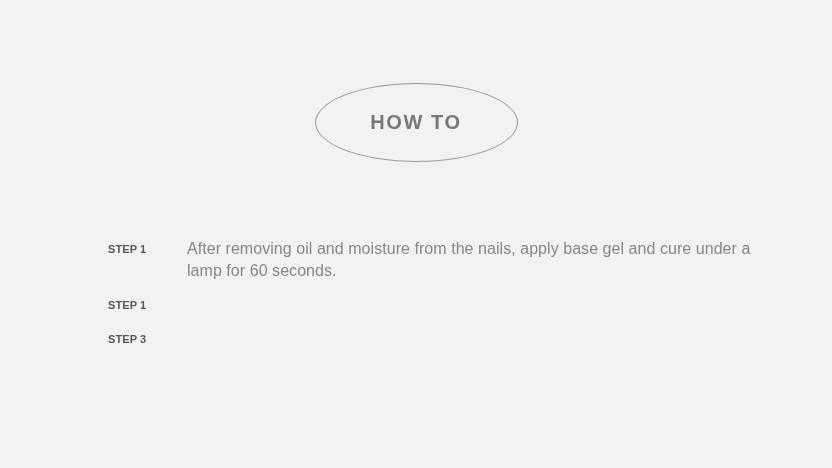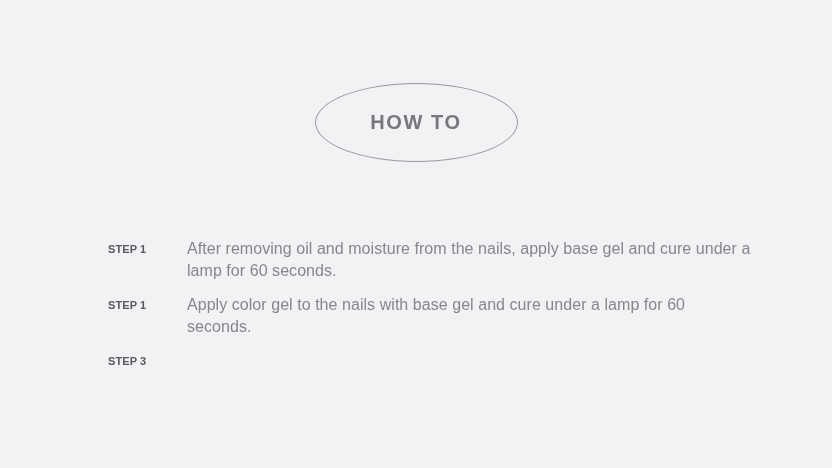--- a/index.html
+++ b/index.html
@@ -103,21 +103,20 @@
 
   <div class="steps">
 
     <div class="step-row">
       <div class="step-label">STEP 1</div>
       <div class="step-desc narrow-1">After removing oil and moisture from the nails, apply base gel and cure under a lamp for 60 seconds.</div>
     </div>
 
     <div class="step-row">
       <div class="step-label">STEP 1</div>
-      <div class="step-desc narrow-2">Apply color gel to the nails with base gel and cure under a lamp for 60 seconds.</div>
     </div>
 
     <div class="step-row">
       <div class="step-label">STEP 3</div>
     </div>
 
   </div>
 </div>
 
 </body></html>

